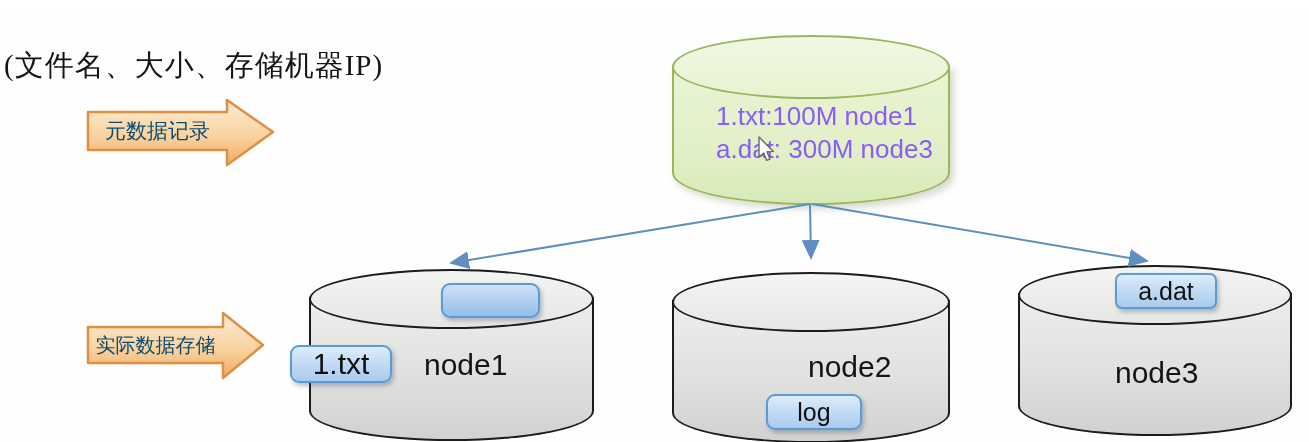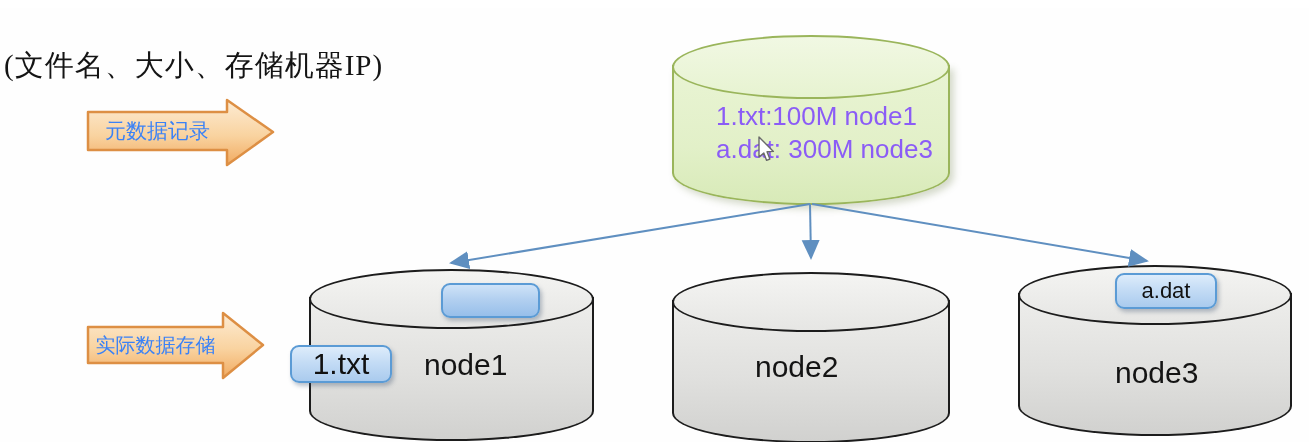--- a/index.html
+++ b/index.html
@@ -9,21 +9,21 @@
   }
   .abs{position:absolute;}
   
   #title{
     left:4px;top:38px;font-size:29px;color:#141414;
     font-family:"Liberation Serif","DejaVu Serif",serif;letter-spacing:1px;white-space:nowrap;
   }
   
   .flow-label{
     display:flex;align-items:center;justify-content:center;
-    color:#3b82f6;white-space:nowrap;z-index:6;
+    color:#0c4a6e;white-space:nowrap;z-index:6;
   }
   
   .cyl{z-index:2;}
   .cyl .body{
     position:absolute;left:0;right:0;bottom:0;
     border:2px solid;border-top:none;
   }
   .cyl .top{
     position:absolute;left:0;right:0;top:0;
     border:2px solid;border-radius:50%;
@@ -126,26 +126,27 @@
     <div class="top"></div>
   </div>
   <div class="abs node-label" style="left:424px;top:340px;">node1</div>
   <div class="abs badge deep" style="left:441px;top:275px;width:95px;height:31px;"></div>
   <div class="abs badge" style="left:290px;top:337px;width:98px;height:34px;font-size:30px;">1.txt</div>
 
   <div class="abs cyl node-cyl" id="node2-cyl">
     <div class="body"></div>
     <div class="top"></div>
   </div>
-  <div class="abs node-label" style="left:755px;top:342px;text-align:right;">node2</div>
+  <div class="abs node-label" style="left:808px;top:342px;text-align:right;">node2</div>
+  <div class="abs badge" style="left:766px;top:386px;width:92px;height:32px;font-size:25px;">log</div>
 
   <div class="abs cyl node-cyl" id="node3-cyl">
     <div class="body"></div>
     <div class="top"></div>
   </div>
   <div class="abs node-label" style="left:1115px;top:348px;">node3</div>
-  <div class="abs badge" style="left:1115px;top:265px;width:98px;height:32px;font-size:22px;">a.dat</div>
+  <div class="abs badge" style="left:1115px;top:265px;width:98px;height:32px;font-size:25px;border-radius:7px;">a.dat</div>
 
   <svg class="abs" id="cursor" style="left:757px;top:128px;" width="20" height="30">
     <polygon points="2,1 2,21 6.8,17 9.6,24.4 12.9,23 10,15.8 16.4,15.4" fill="#ffffff" stroke="#6a6a6a" stroke-width="1.4" stroke-linejoin="round"></polygon>
   </svg>
 
 </div>
 
 </body></html>

